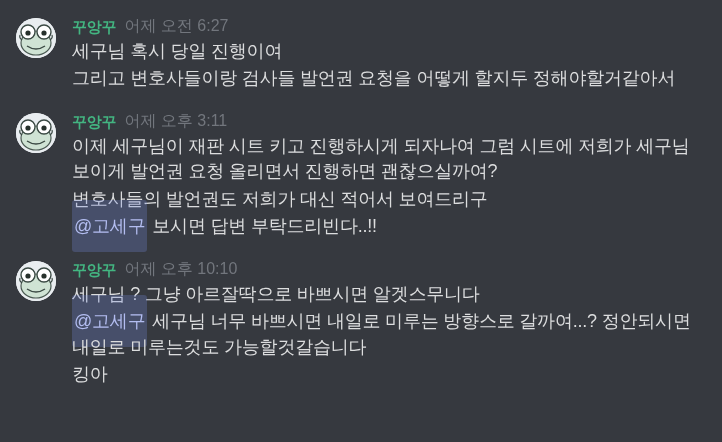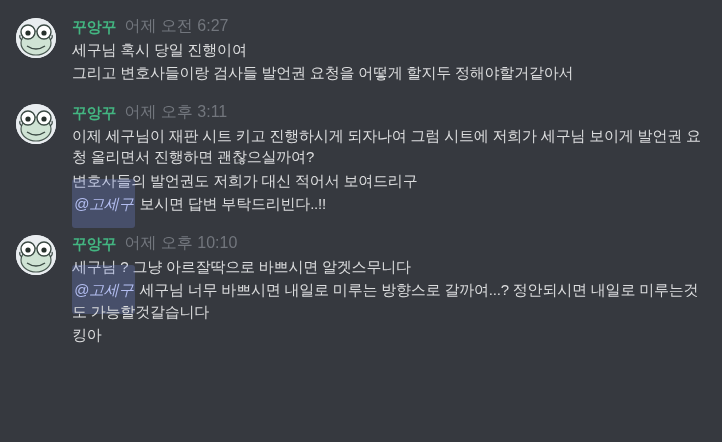--- a/index.html
+++ b/index.html
@@ -58,34 +58,33 @@
     font-weight: bold;
     color: #43b581;
     margin-right: 8px;
     letter-spacing: -0.2px;
   }
   .timestamp {
     font-size: 16px;
     color: #72767d;
   }
   .line {
-    font-size: 15px;
+    font-size: 18px;
     line-height: 1.42;
     color: #dcddde;
     padding: 1px 0;
     word-break: break-all;
     letter-spacing: -0.2px;
   }
   .mention {
     background: rgba(114,137,218,0.28);
     color: #b3bdf0;
     border-radius: 3px;
     padding: 16px 2px;
     font-weight: 500;
-    font-style: italic;
   }
 </style>
 </head>
 <body>
 
 <div class="chat">
 
   <div class="msg-group">
     <div class="avatar-wrap">
       <span class="avatar">

